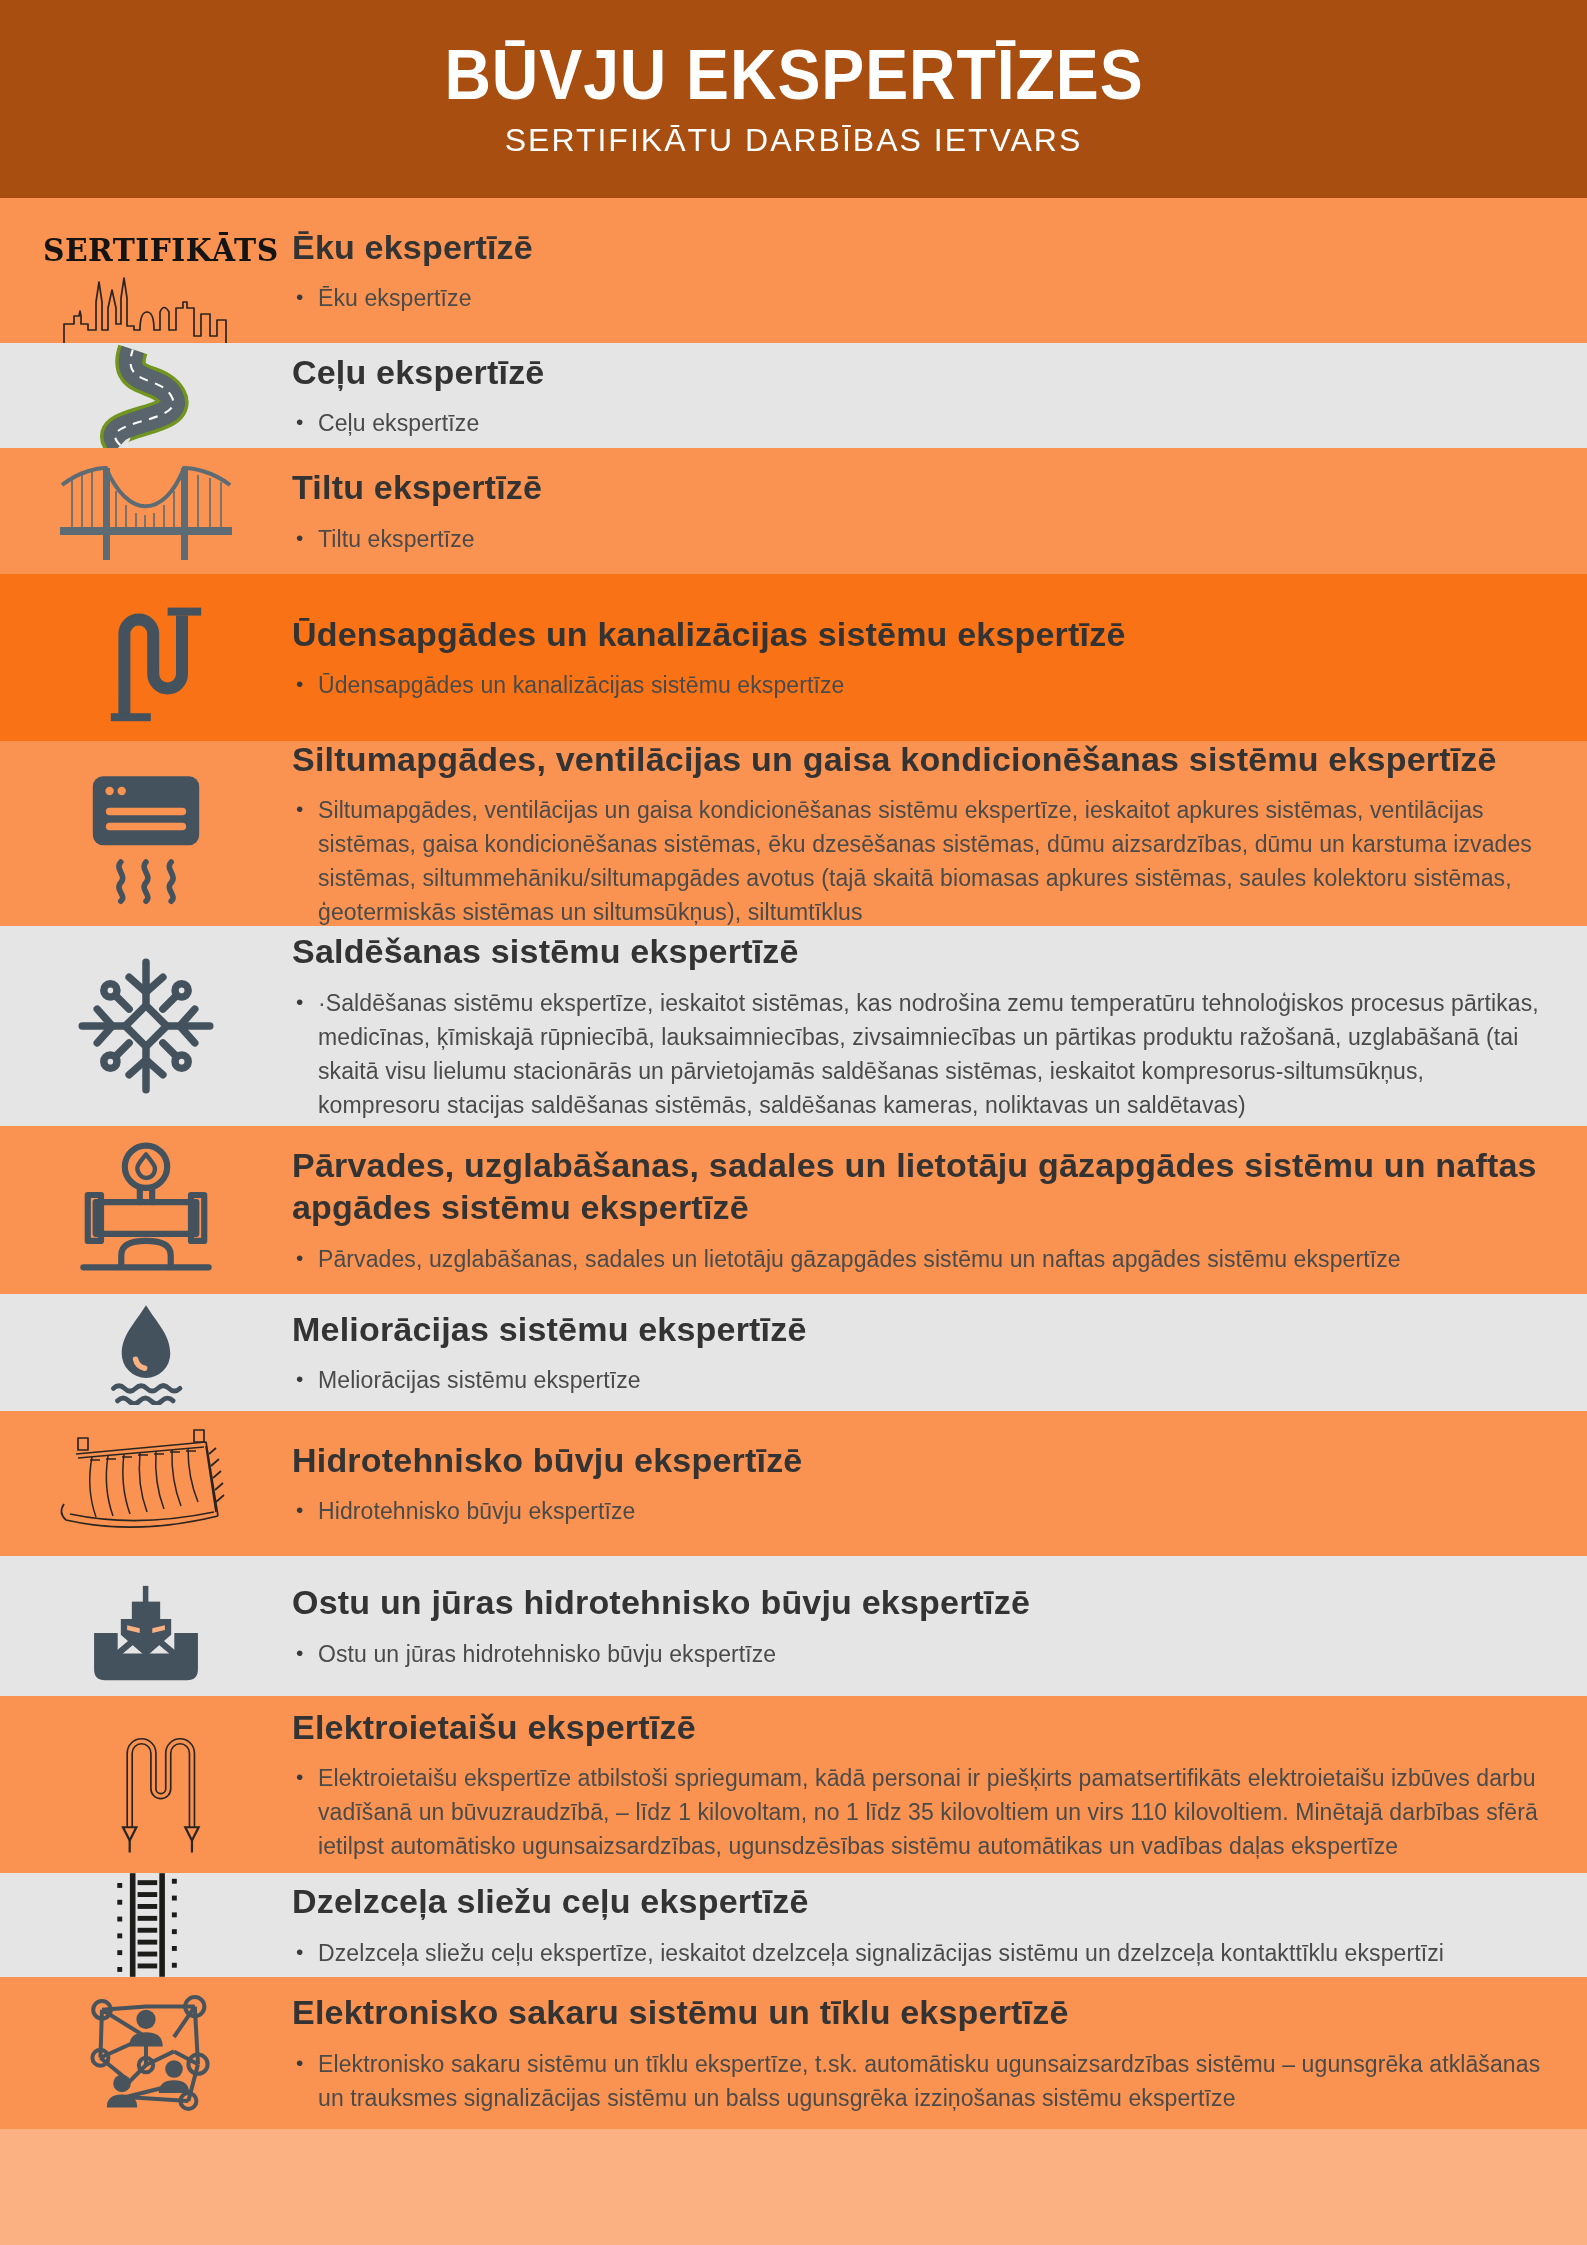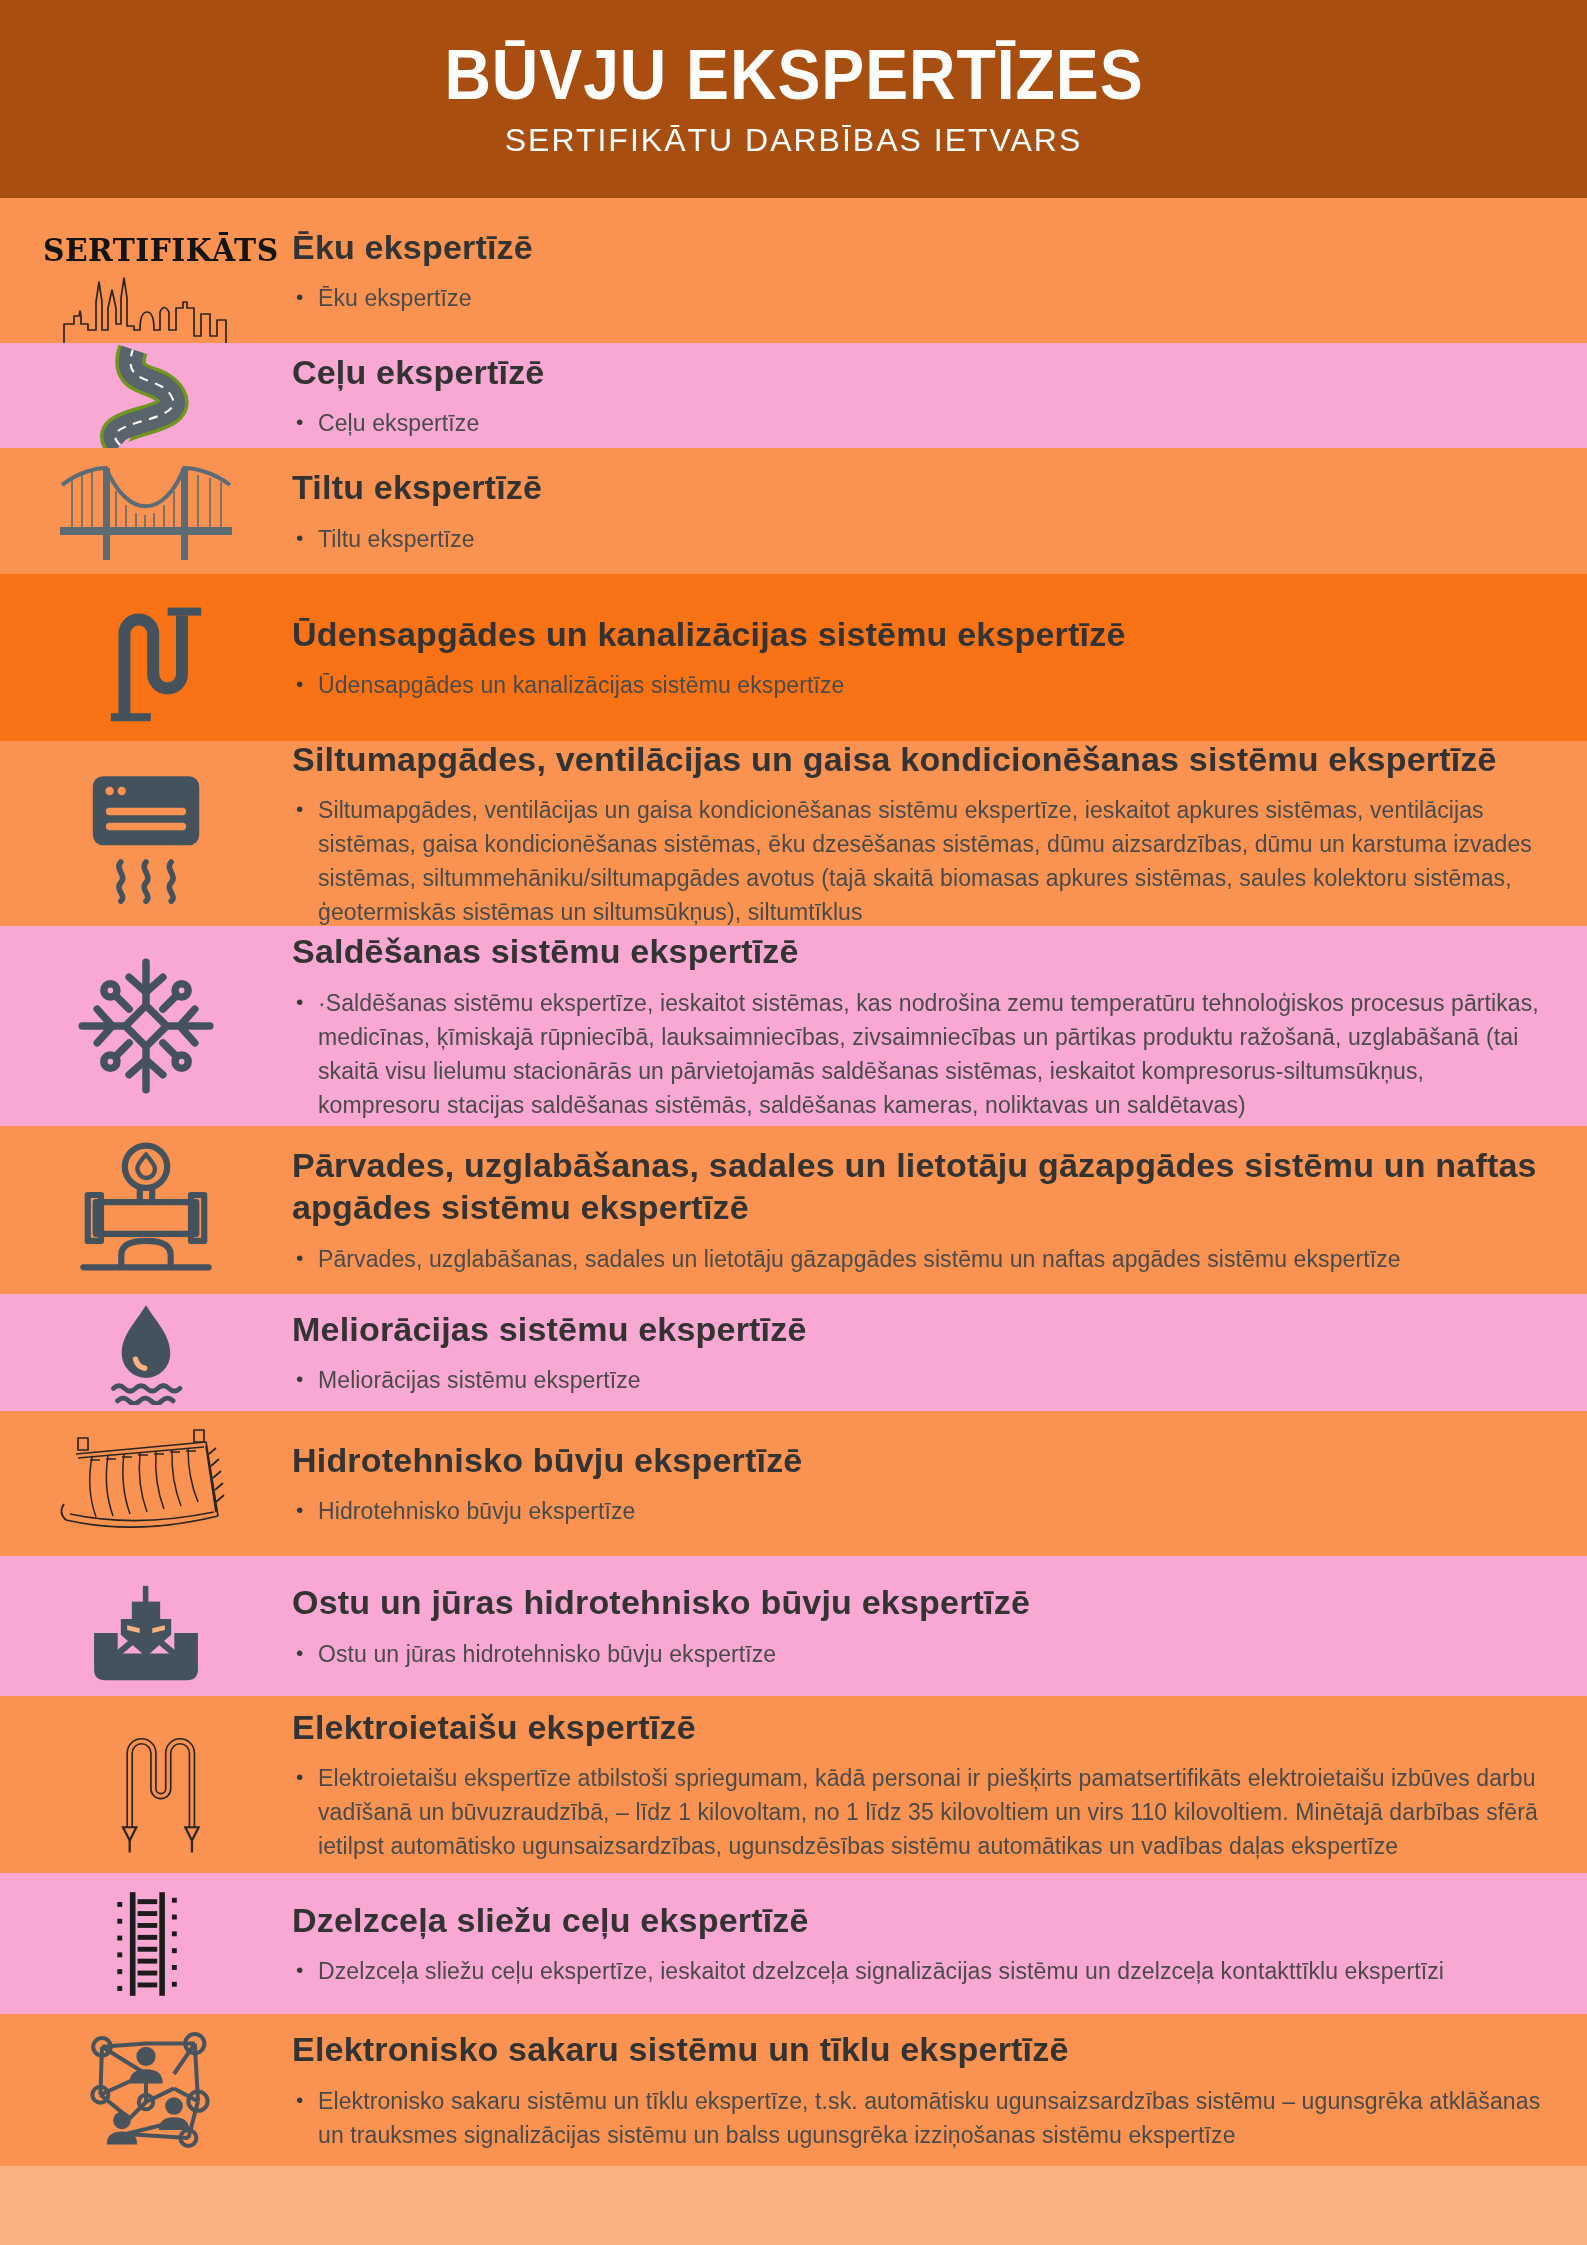--- a/index.html
+++ b/index.html
@@ -11,21 +11,21 @@
   .hero { height:198px; background:#a84e10; color:#fff; display:flex; flex-direction:column;
           align-items:center; justify-content:center; text-align:right; }
   .hero h1 { font-size:70px; font-weight:700; letter-spacing:1px; line-height:1.05;
              font-family:"Liberation Sans", sans-serif; transform:scaleX(.92); }
   .hero h3 { font-size:32px; font-weight:400; letter-spacing:2px; margin-top:10px;
              font-family:"Liberation Sans", sans-serif; }
 
   
   .row { display:flex; align-items:center; width:100%; }
   .band-dark { background:#fa9351; }
-  .band-light { background:#f9a8d4; }
+  .band-light { background:#e5e5e5; }
   .band-hi { background:#f97316; }
   .footer-band { background:#fcb183; flex:1; }
 
   .icon-col { width:292px; flex:0 0 292px; display:flex; flex-direction:column;
               align-items:center; justify-content:center; }
   .content-col { flex:1; padding-right:42px; }
   h2.sec-title { font-size:34px; font-weight:700; color:#333333; letter-spacing:.2px;
                  line-height:1.25; margin-bottom:13px; }
   .bullet { display:flex; }
   .dot { width:26px; flex:0 0 26px; color:#3a3a3a; font-size:21px; line-height:1.5;
@@ -293,21 +293,21 @@
     </div>
     <div class="content-col">
       <h2 class="sec-title">Elektroietaišu ekspertīzē</h2>
       <div class="bullet">
           <span class="dot"></span>
         <p>Elektroietaišu ekspertīze atbilstoši spriegumam, kādā personai ir piešķirts pamatsertifikāts elektroietaišu izbūves darbu vadīšanā un būvuzraudzībā, – līdz 1 kilovoltam, no 1 līdz 35 kilovoltiem un virs 110 kilovoltiem. Minētajā darbības sfērā ietilpst automātisko ugunsaizsardzības, ugunsdzēsības sistēmu automātikas un vadības daļas ekspertīze</p>
         </div>
     </div>
   </div>
 
-  <div class="row band-light" style="height:141px">
+  <div class="row band-light" style="height:104px">
     <div class="icon-col">
       <span>
         <svg width="110" height="112" viewBox="0 0 150 160" fill="#1c1c1a">
           <rect x="52" y="6" width="8" height="148"></rect>
           <rect x="94" y="6" width="8" height="148"></rect>
           <rect x="63" y="16" width="28" height="7"></rect>
             <rect x="63" y="33" width="28" height="7"></rect>
           <rect x="63" y="50" width="28" height="7"></rect>
             <rect x="63" y="67" width="28" height="7"></rect>
           <rect x="63" y="84" width="28" height="7"></rect>

